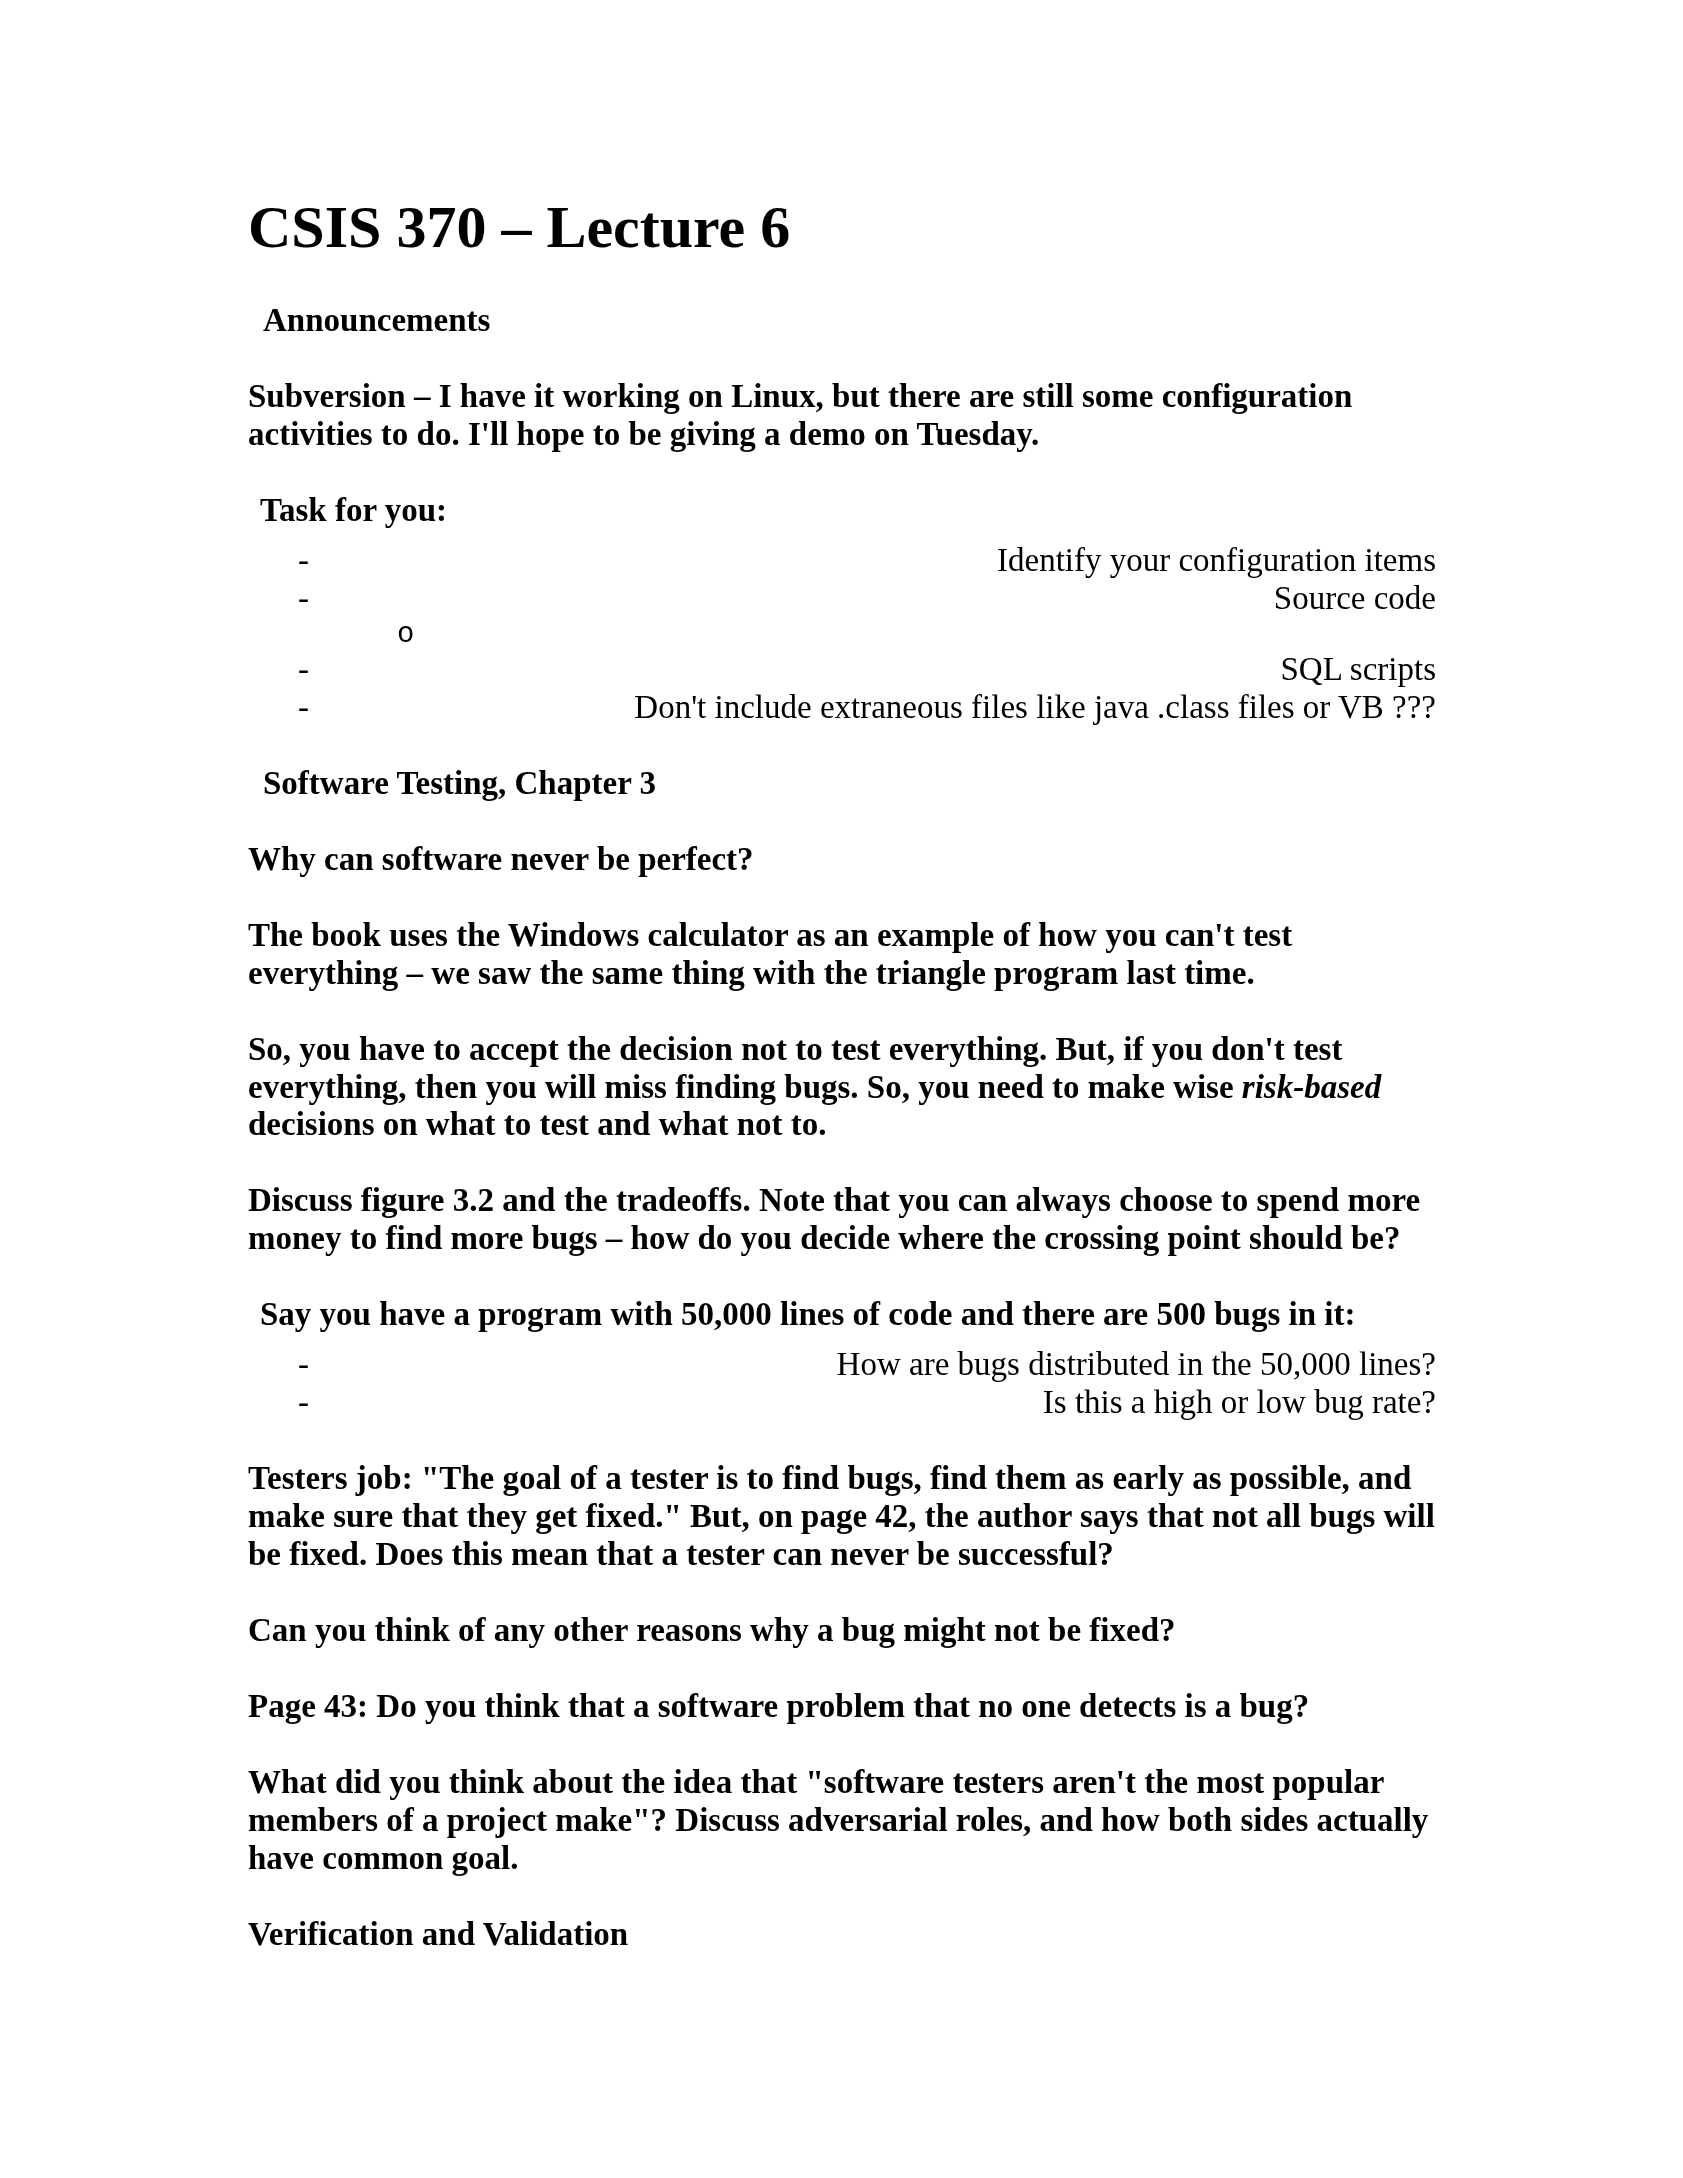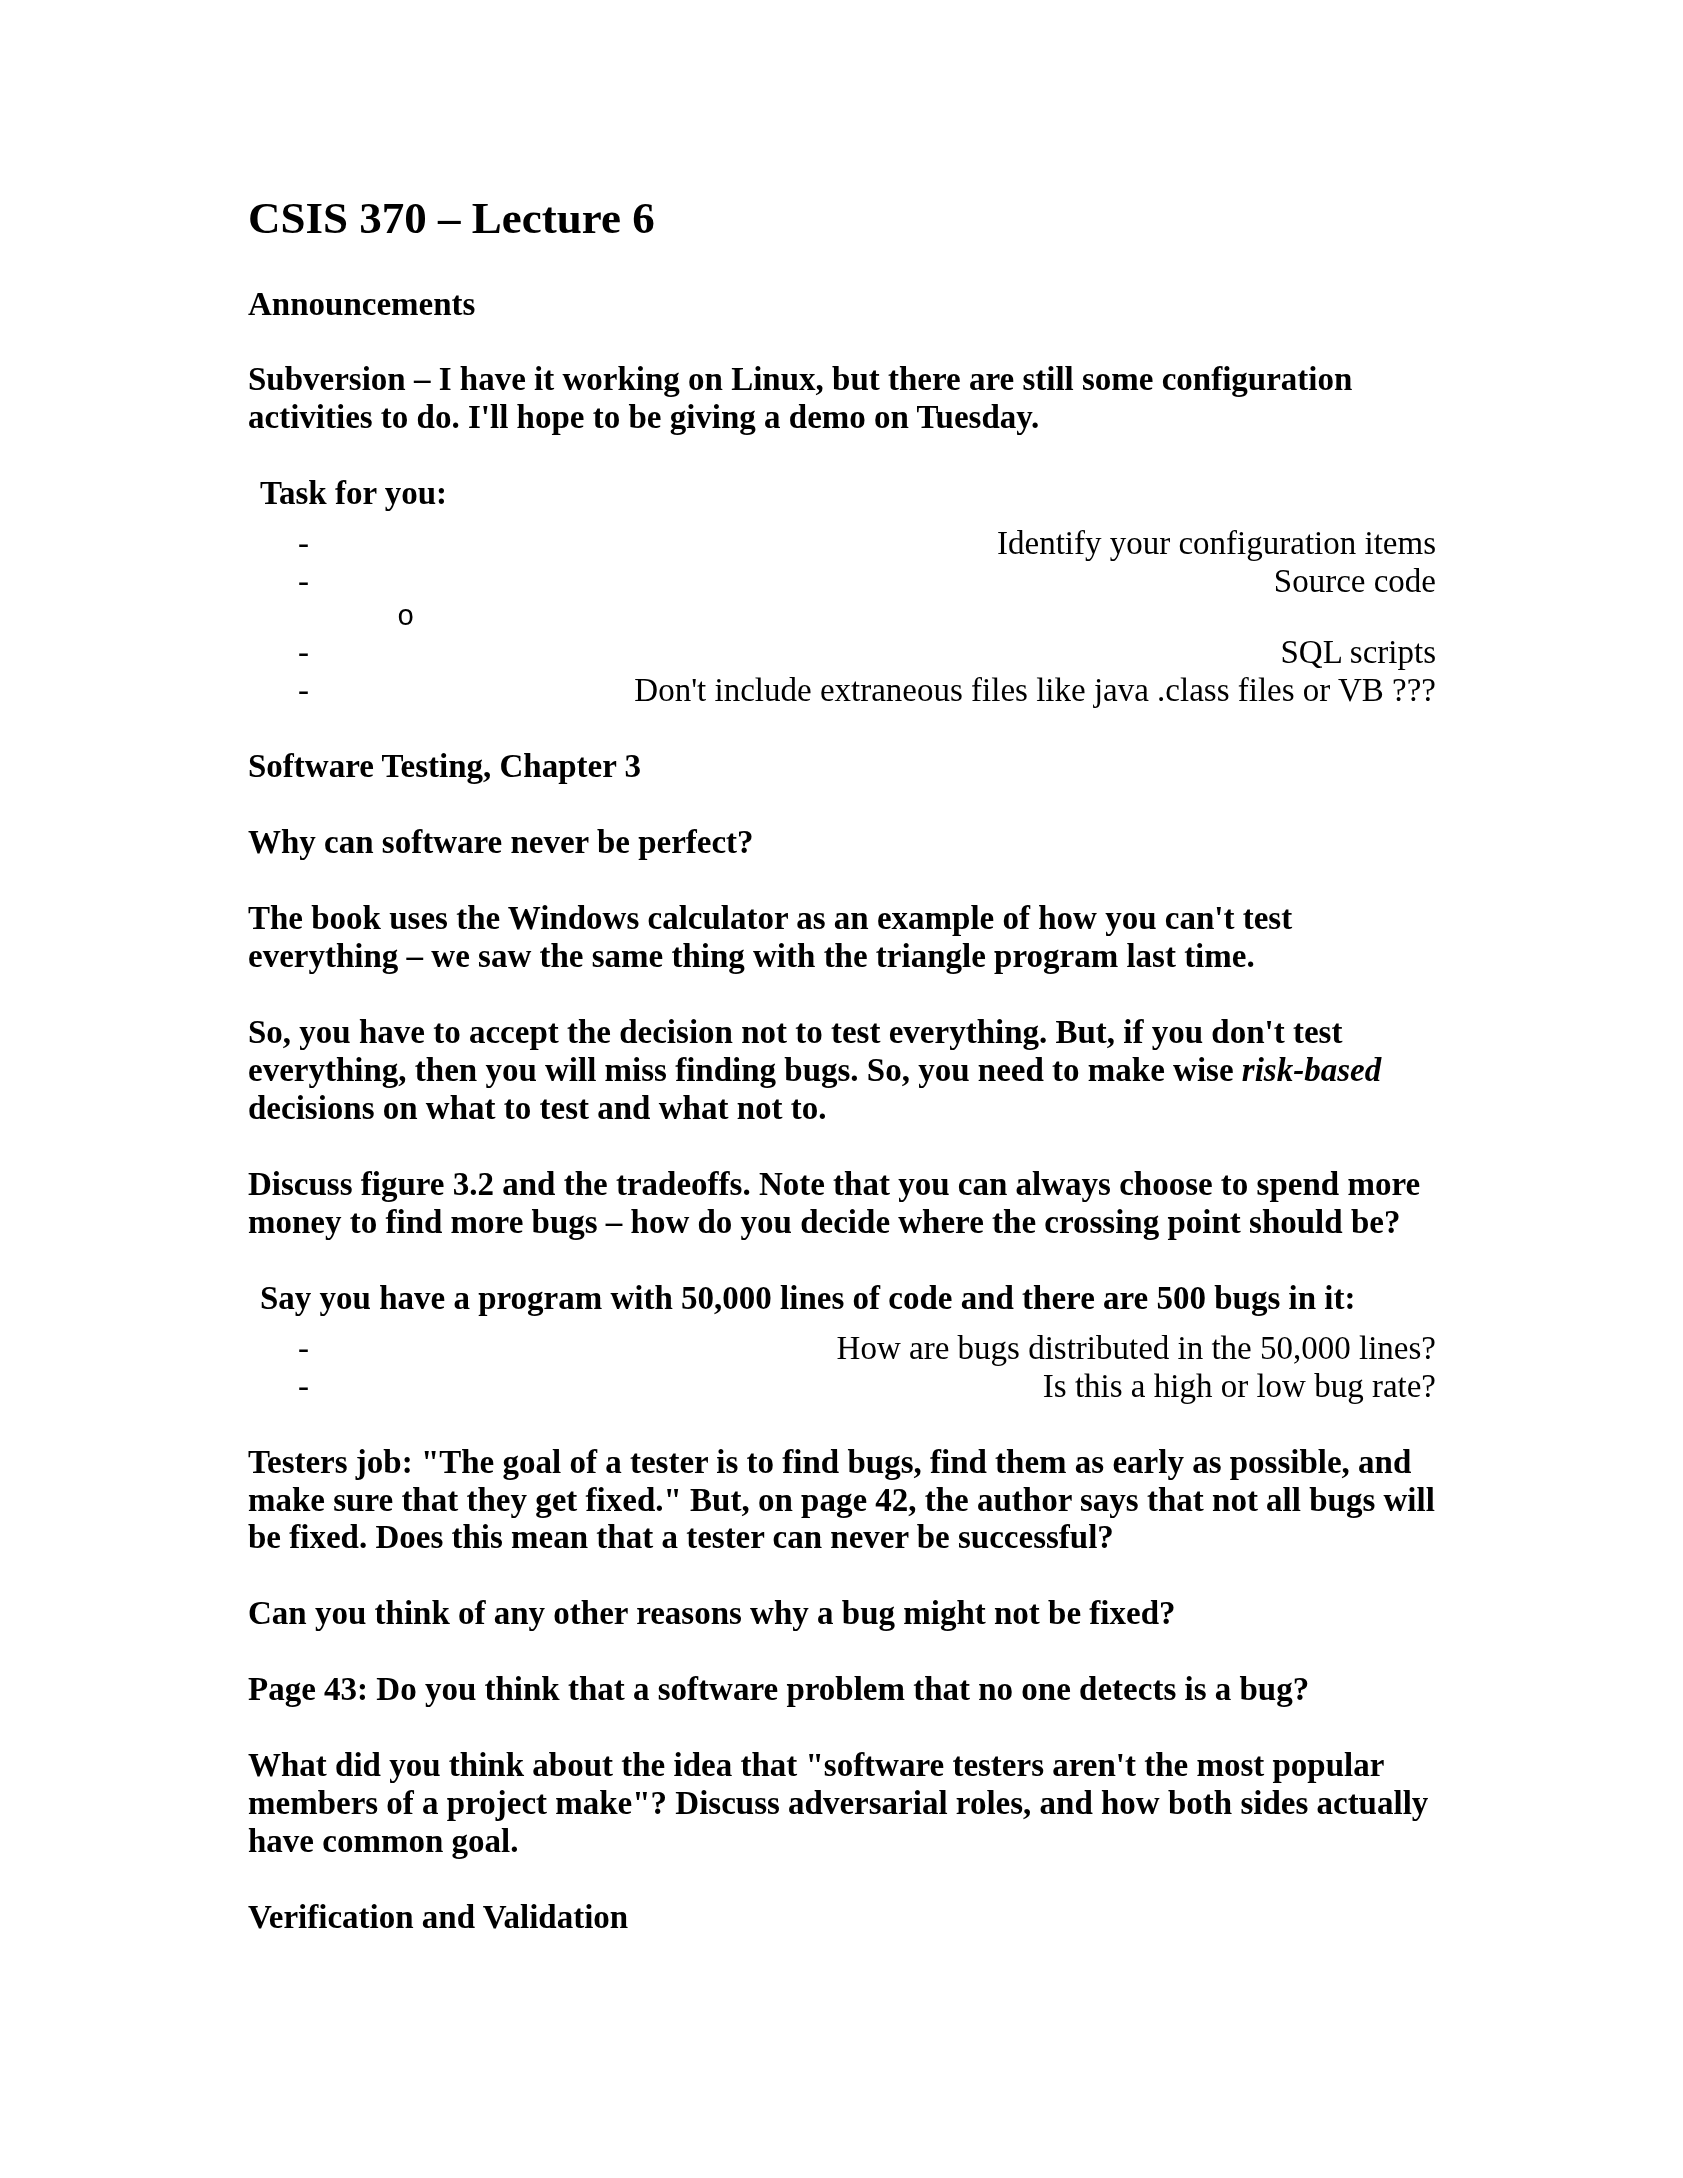--- a/index.html
+++ b/index.html
@@ -18,28 +18,28 @@
   }
   .content {
     position: absolute;
     left: 248px;
     top: 194px;
     width: 1188px;
     font-size: 33px;
     line-height: 1.15;
   }
   .doc-title {
-    font-size: 45px;
+    font-size: 60px;
     font-weight: bold;
     margin: 0 0 42px 0;
     line-height: 1.1;
   }
   .heading {
     font-weight: bold;
-    margin: 0 0 38px 0;
+    margin: 0 0 38px 15px;
   }
   p {
     margin: 0 0 38px 0;
     font-weight: bold;
   }
   p.tight {
     margin: 12px;
   }
   .list {
     margin: 0 0 38px 0;

